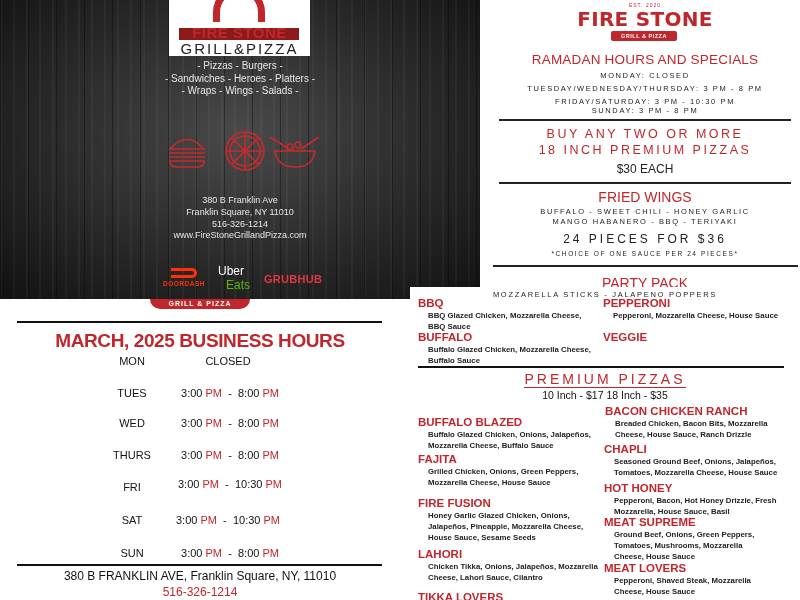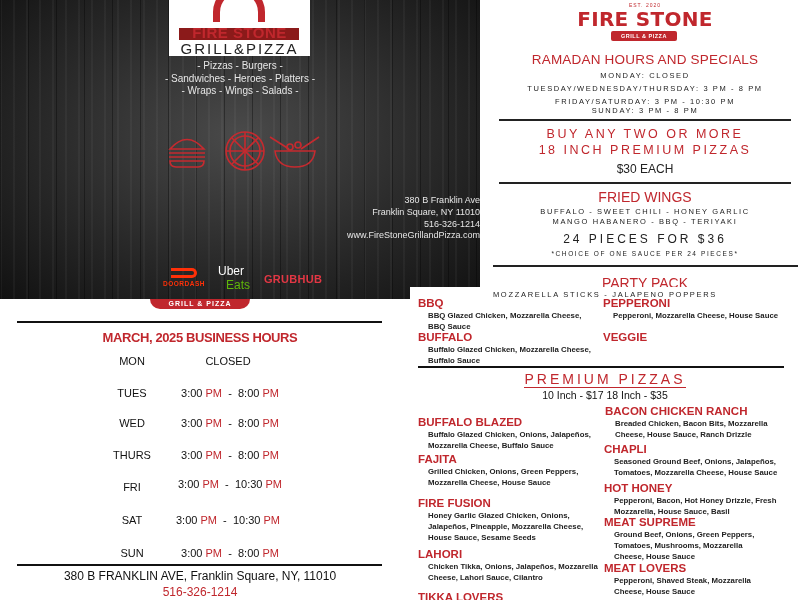--- a/index.html
+++ b/index.html
@@ -11,21 +11,21 @@
 repeating-linear-gradient(90deg,rgba(0,0,0,.35) 0 1px,transparent 1px 28px),
 repeating-linear-gradient(90deg,rgba(255,255,255,.04) 0 2px,transparent 2px 13px),
 radial-gradient(ellipse at 50% 45%,#4a4a4a 0%,#2a2a2a 55%,#111 100%);}
 #logoA{position:absolute;left:169px;top:0;width:141px;height:56px;background:#fff;text-align:center;}
 #logoA .arch{position:absolute;left:44px;top:-14px;width:52px;height:36px;border:7px solid #c0272d;border-bottom:none;border-radius:30px 30px 0 0;}
 #logoA .ban{position:absolute;left:10px;top:28px;width:120px;height:12px;background:#8b1a1a;}
 #logoA .t1{position:absolute;left:0;right:0;top:24px;font-weight:bold;font-size:15px;color:#c0272d;letter-spacing:.5px;}
 #logoA .t2{position:absolute;left:0;right:0;top:40px;font-weight:normal;font-size:15px;color:#222;letter-spacing:2px;}
 .cats{position:absolute;left:0;width:480px;text-align:center;color:#e6e6e6;font-size:10px;line-height:12.6px;top:60px;}
 .icons{position:absolute;top:125px;left:165px;width:160px;height:50px;}
-.addr{position:absolute;left:0;width:480px;text-align:right;color:#e6e6e6;font-size:9px;line-height:11.8px;top:195px;}
+.addr{position:absolute;left:0;width:480px;text-align:center;color:#e6e6e6;font-size:9px;line-height:11.8px;top:195px;}
 .del{position:absolute;top:264px;left:0;width:480px;height:30px;}
 #dd{position:absolute;left:163px;top:4px;text-align:center;}
 #dd .lg{width:26px;height:10px;border:3px solid #ff3008;border-left:none;border-radius:0 8px 8px 0;margin:0 auto;}
 #dd .lb{color:#ff3008;font-size:6.5px;font-weight:bold;letter-spacing:.5px;margin-top:2px;}
 #ue{position:absolute;left:218px;top:0;font-size:12px;line-height:14px;color:#fff;}
 #ue .e{color:#5fb709;margin-left:8px;display:block;}
 #gh{position:absolute;left:264px;top:9px;color:#e23744;font-weight:bold;font-size:11px;letter-spacing:.3px;}
 
 
 #pB{position:absolute;left:490px;top:0;width:310px;height:299px;background:#fff;overflow:hidden;text-align:center;}
@@ -36,21 +36,21 @@
 .h2{color:#c0272d;font-size:13.5px;margin-top:7px;letter-spacing:.2px;}
 .hr{font-size:7.5px;letter-spacing:1.6px;color:#222;line-height:10px;}
 .rule{height:2px;background:#222;margin:0 auto;}
 .spec{color:#c0272d;font-size:12.5px;letter-spacing:2.5px;line-height:16px;}
 .blk{color:#222;}
 
 
 #pC{position:absolute;left:0;top:299px;width:400px;height:301px;background:#fff;overflow:hidden;}
 #pC .rib{position:absolute;left:150px;top:0;width:100px;height:10px;background:#c0272d;color:#fff;font-size:7px;line-height:9px;text-align:center;font-weight:bold;letter-spacing:1px;border-radius:0 0 20px 20px;}
 #pC .rule{position:absolute;left:17px;width:365px;height:2px;background:#111;}
-#pC .title{position:absolute;left:0;width:400px;text-align:center;top:31px;color:#c0272d;font-size:13px;font-weight:bold;letter-spacing:-.4px;}
+#pC .title{position:absolute;left:0;width:400px;text-align:center;top:31px;color:#c0272d;font-size:19px;font-weight:bold;letter-spacing:-.4px;}
 .row{position:absolute;left:0;width:400px;font-size:11px;color:#111;}
 .row .d{position:absolute;left:100px;width:64px;text-align:center;}
 .row .t{position:absolute;left:172px;width:116px;text-align:center;}
 .row .t b{font-weight:normal;color:#c0272d;}
 #pC .addr2{position:absolute;left:0;width:400px;text-align:center;top:270px;font-size:12px;color:#111;}
 #pC .ph{position:absolute;left:0;width:400px;text-align:center;top:286px;font-size:12px;color:#c0272d;}
 
 
 #pD{position:absolute;left:410px;top:287px;width:390px;height:313px;overflow:hidden;background:#fff;}
 #pD .pp{position:absolute;left:0;width:390px;text-align:center;top:3px;font-size:7.5px;letter-spacing:1.7px;color:#222;}

